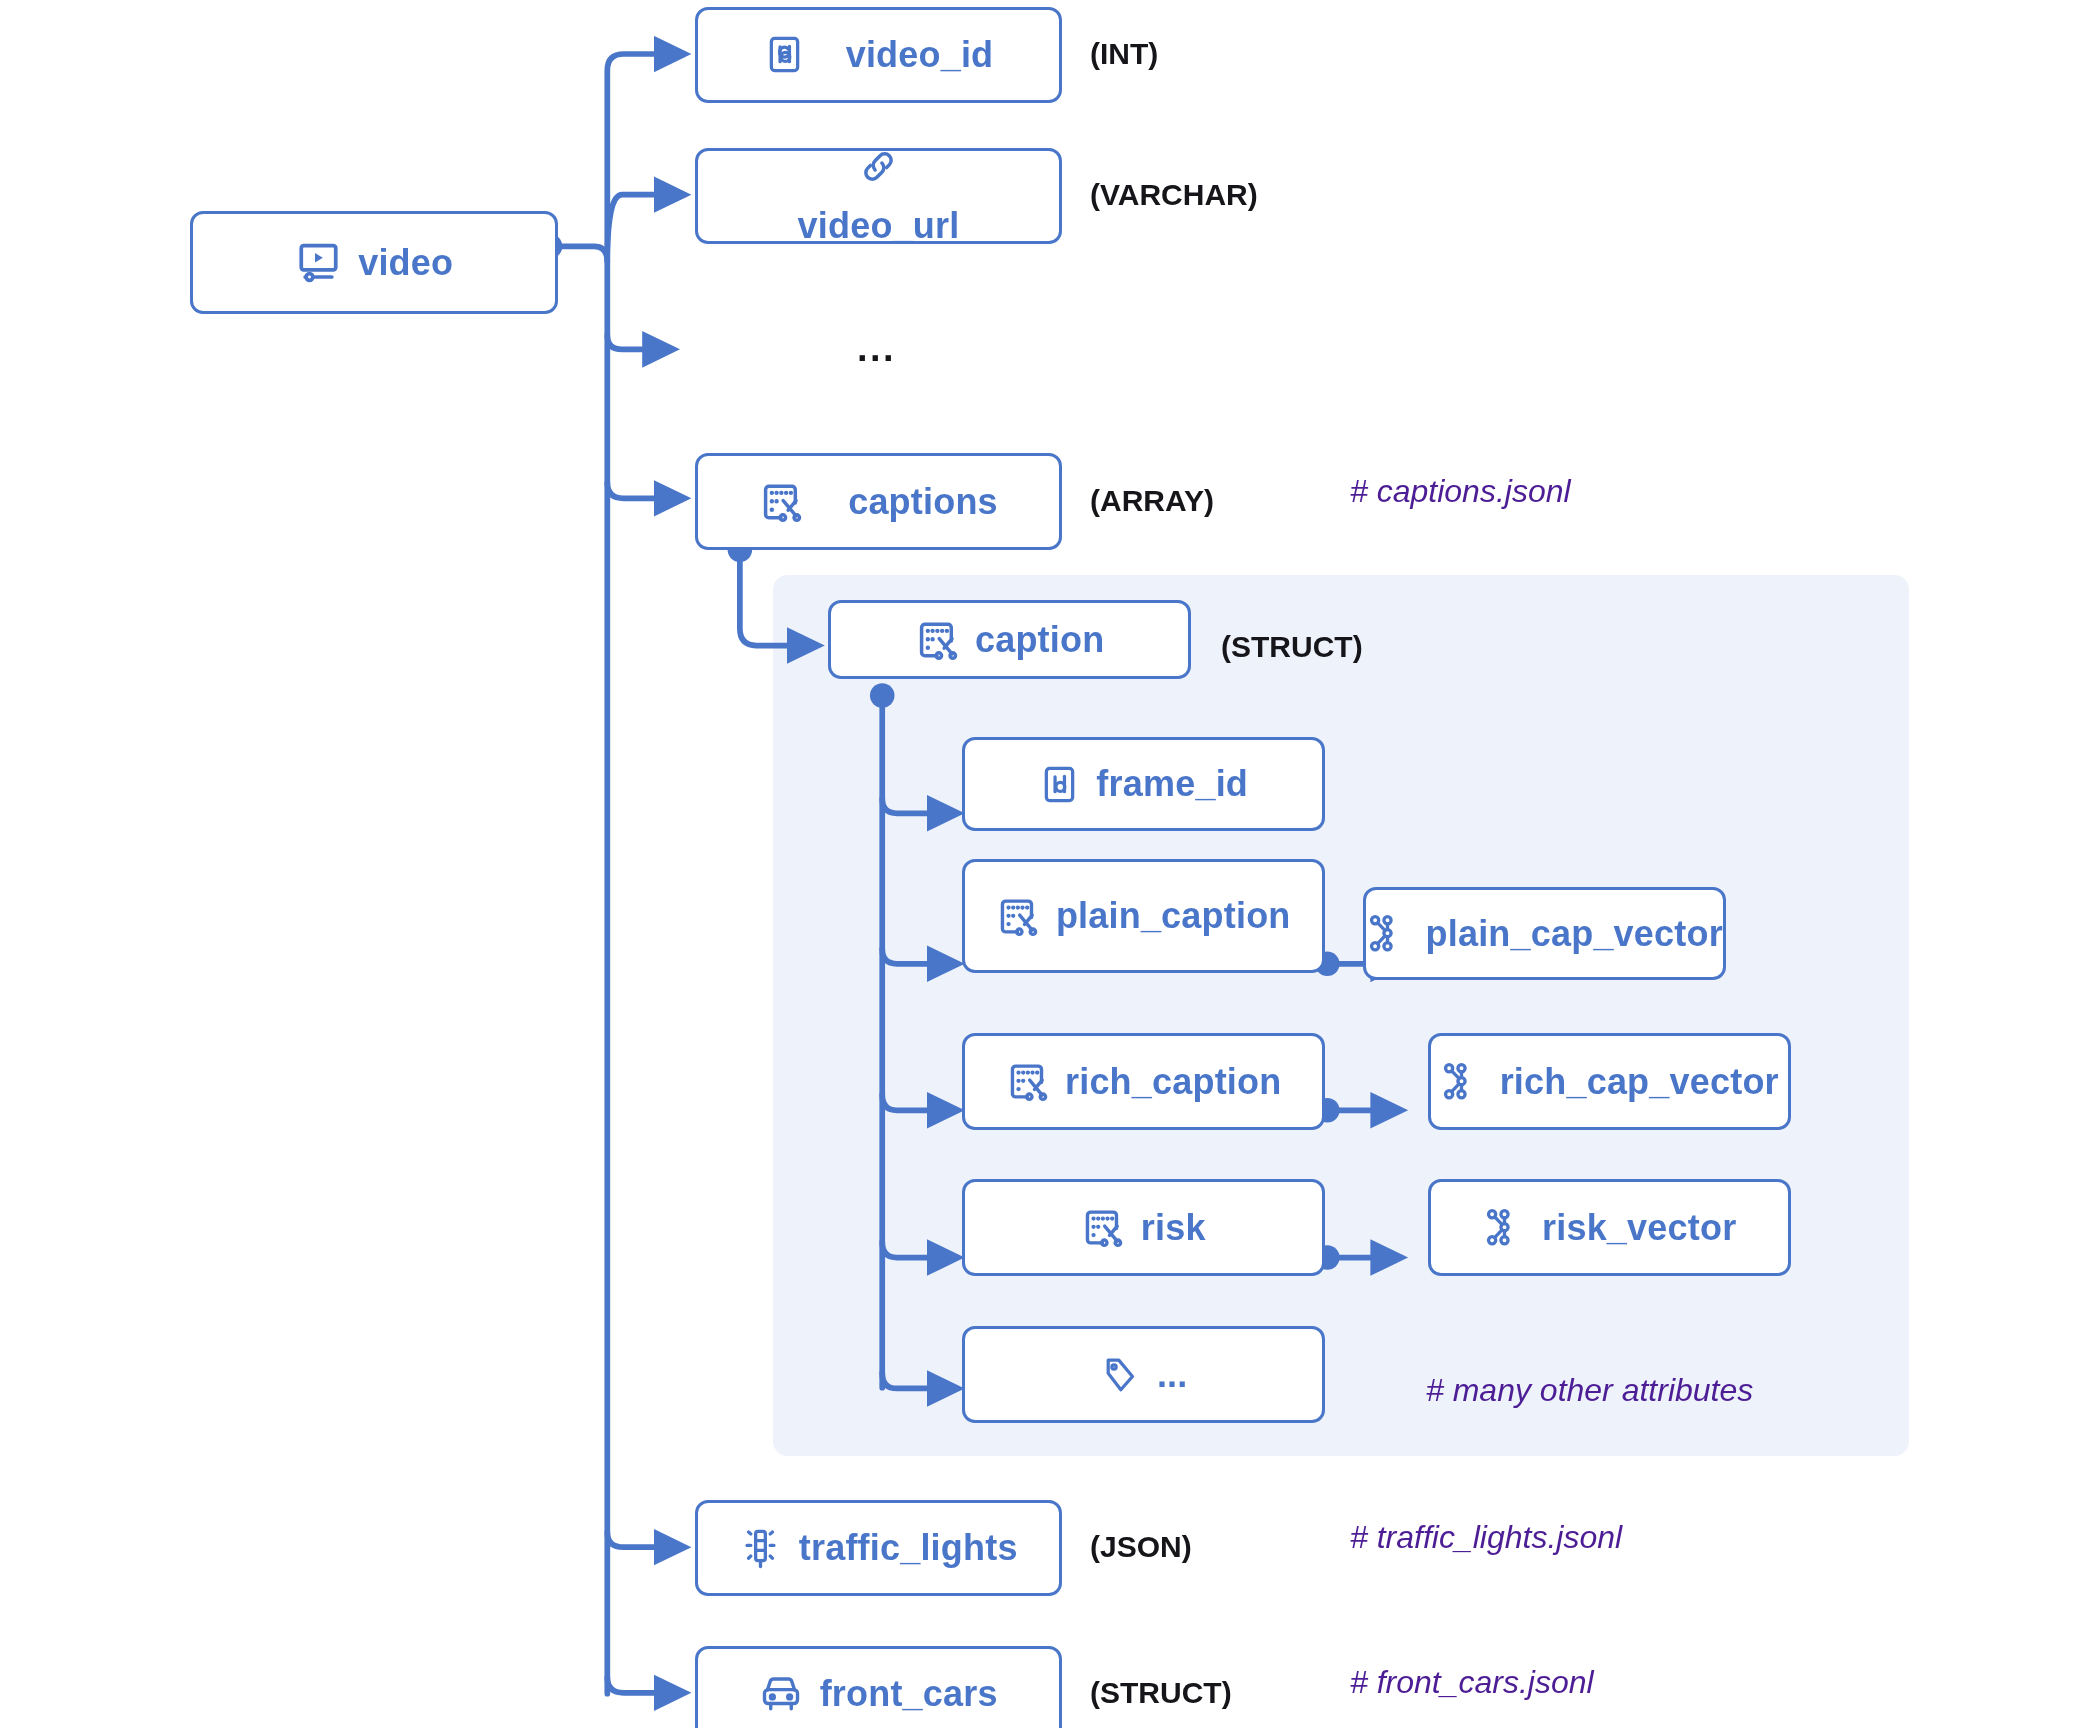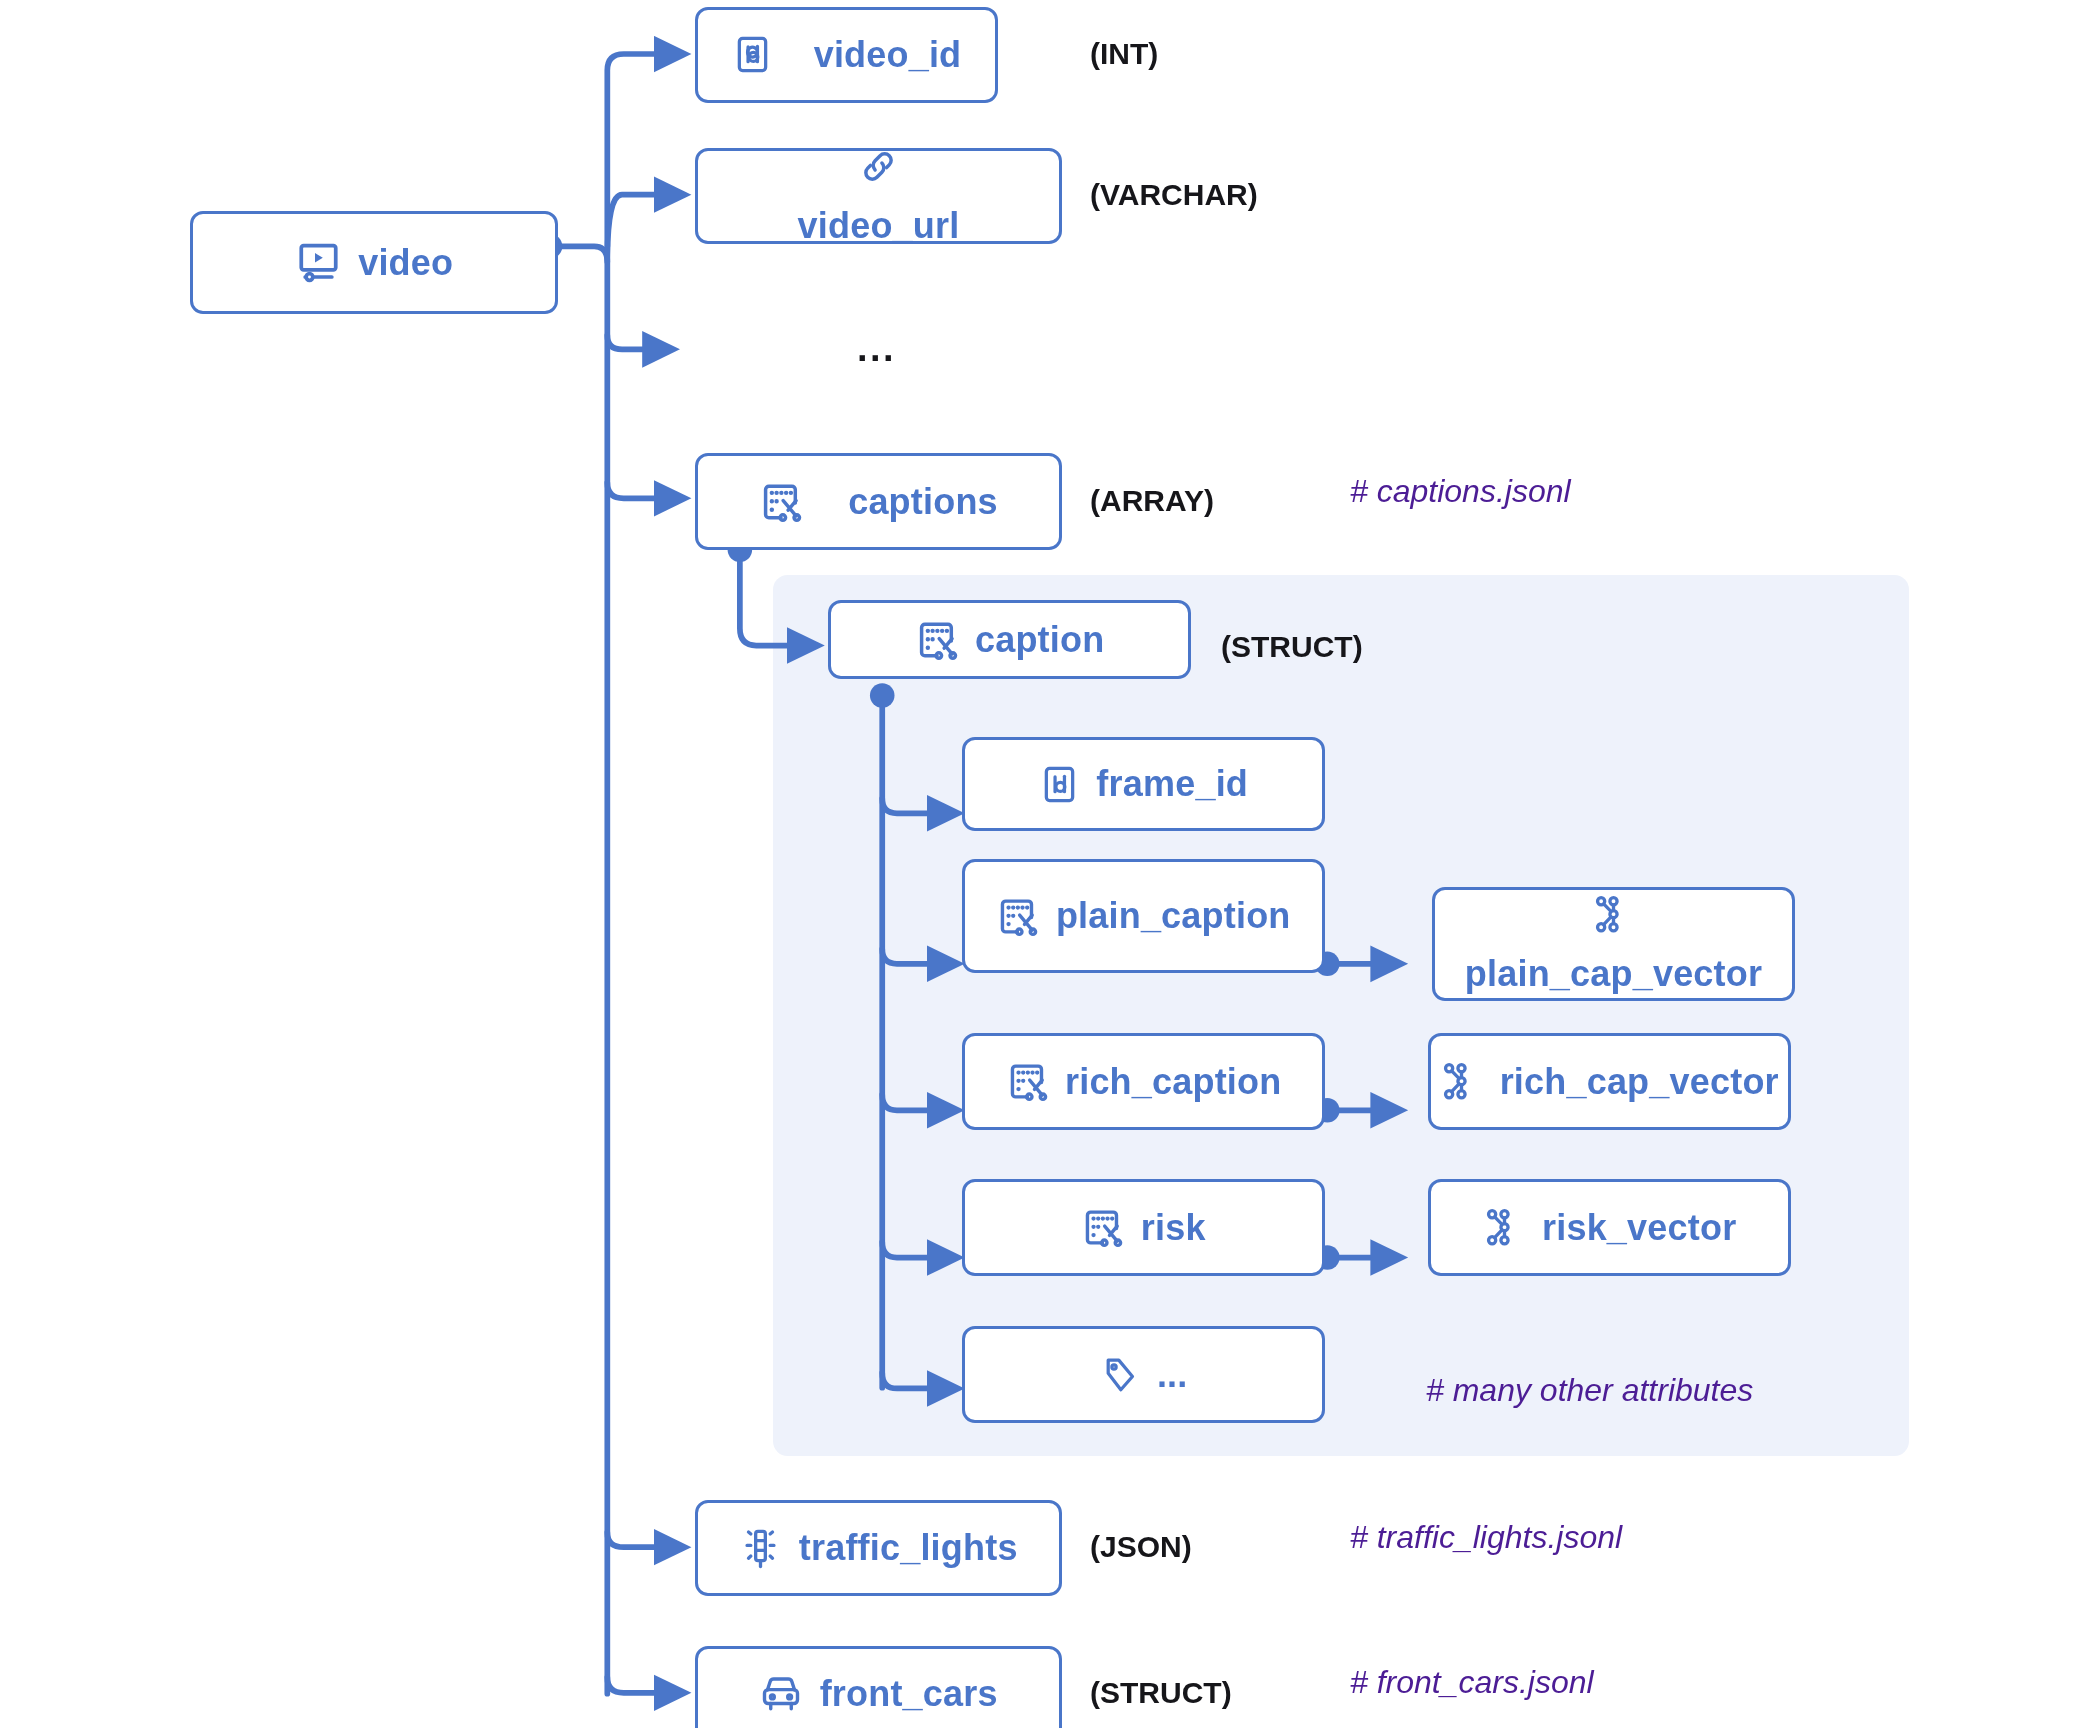--- a/index.html
+++ b/index.html
@@ -146,21 +146,21 @@
       <svg width="47" height="47" viewBox="0 0 24 24" fill="none" stroke="#4a76c9" stroke-width="1.9" stroke-linecap="round" stroke-linejoin="round">
         <rect x="3.2" y="3.4" width="17.6" height="12.4" rx="1.2"></rect>
         <path d="M10.2 7.2 L14.2 9.6 L10.2 12 Z" fill="#4a76c9" stroke="none"></path>
         <line x1="5.2" y1="19.4" x2="18.8" y2="19.4"></line>
         <circle cx="7.4" cy="19.4" r="1.7" fill="#ffffff"></circle>
       </svg>
     </span>
     <span class="label">video</span>
   </div>
 
-  <div class="node" style="left:695px; top:6.5px; width:303px; height:96px;gap:41px;">
+  <div class="node" style="left:695px; top:6.5px; width:367px; height:96px;gap:41px;">
     <span class="ico">
       <svg width="41" height="41" viewBox="0 0 24 24" fill="none" stroke="#4a76c9" stroke-width="1.9" stroke-linejoin="round">
         <rect x="4.3" y="2.6" width="15.4" height="18.8" rx="1.9"></rect>
         <path d="M9.4 7.6 L9.4 16.2" stroke-linecap="round"></path>
         <path d="M14.9 7.2 L14.9 16.2 M14.9 10.6 a2.9 2.9 0 1 0 0 0.05" stroke-linecap="round"></path>
         <circle cx="12.5" cy="13.4" r="2.6"></circle>
       </svg>
     </span>
     <span class="label">video_id</span>
   </div>
@@ -235,21 +235,21 @@
         <path d="M7.0 11.6 h0.01 M9.6 11.6 h0.01" stroke-width="2.4"></path>
         <path d="M7.0 16.2 h0.01" stroke-width="2.4"></path>
         <path d="M13.2 11.2 L20.2 19.6 M20.2 11.2 L15.9 16.4"></path>
         <circle cx="13.0" cy="20.5" r="1.5"></circle>
         <circle cx="20.6" cy="20.5" r="1.5"></circle>
       </svg>
     </span>
     <span class="label">plain_caption</span>
   </div>
 
-  <div class="node" style="left:1432px; top:887px; width:363px; height:114px;flex-direction:column;">
+  <div class="node" style="left:1363px; top:887px; width:363px; height:93px;">
     <span class="ico">
       <svg width="43" height="43" viewBox="0 0 24 24" fill="none" stroke="#4a76c9" stroke-width="1.85" stroke-linecap="round" stroke-linejoin="round">
         <circle cx="5.1" cy="4.6" r="2.0"></circle>
         <circle cx="12.0" cy="4.6" r="2.0"></circle>
         <circle cx="12.0" cy="11.8" r="2.0"></circle>
         <circle cx="5.1" cy="19.1" r="2.0"></circle>
         <circle cx="12.0" cy="19.1" r="2.0"></circle>
         <path d="M6.5 6.1 L10.6 10.3 M12.0 6.6 L12.0 9.8 M10.6 13.3 L6.5 17.6 M12.0 13.8 L12.0 17.1"></path>
       </svg>
     </span>

